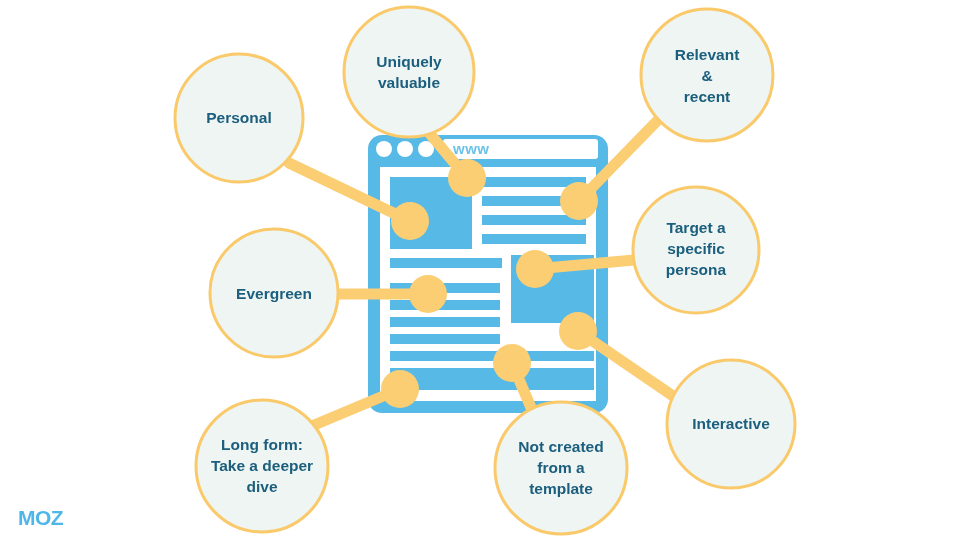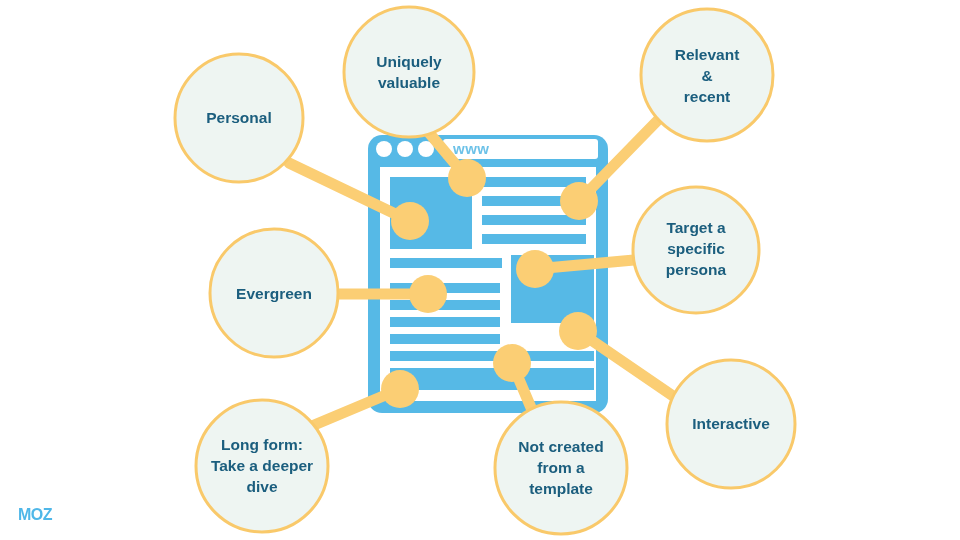--- a/index.html
+++ b/index.html
@@ -40,21 +40,21 @@
     font-size: 15px;
     fill: #6dc2e8;
     letter-spacing: 0.5px;
   }
   .moz-logo {
     position: absolute;
     left: 18px;
     top: 506px;
     font-family: "Liberation Sans", sans-serif;
     font-weight: bold;
-    font-size: 16px;
+    font-size: 21px;
     letter-spacing: -0.5px;
     color: #4fb7e8;
     user-select: none;
   }
 </style>
 </head>
 <body>
 
 <div id="stage">
 

